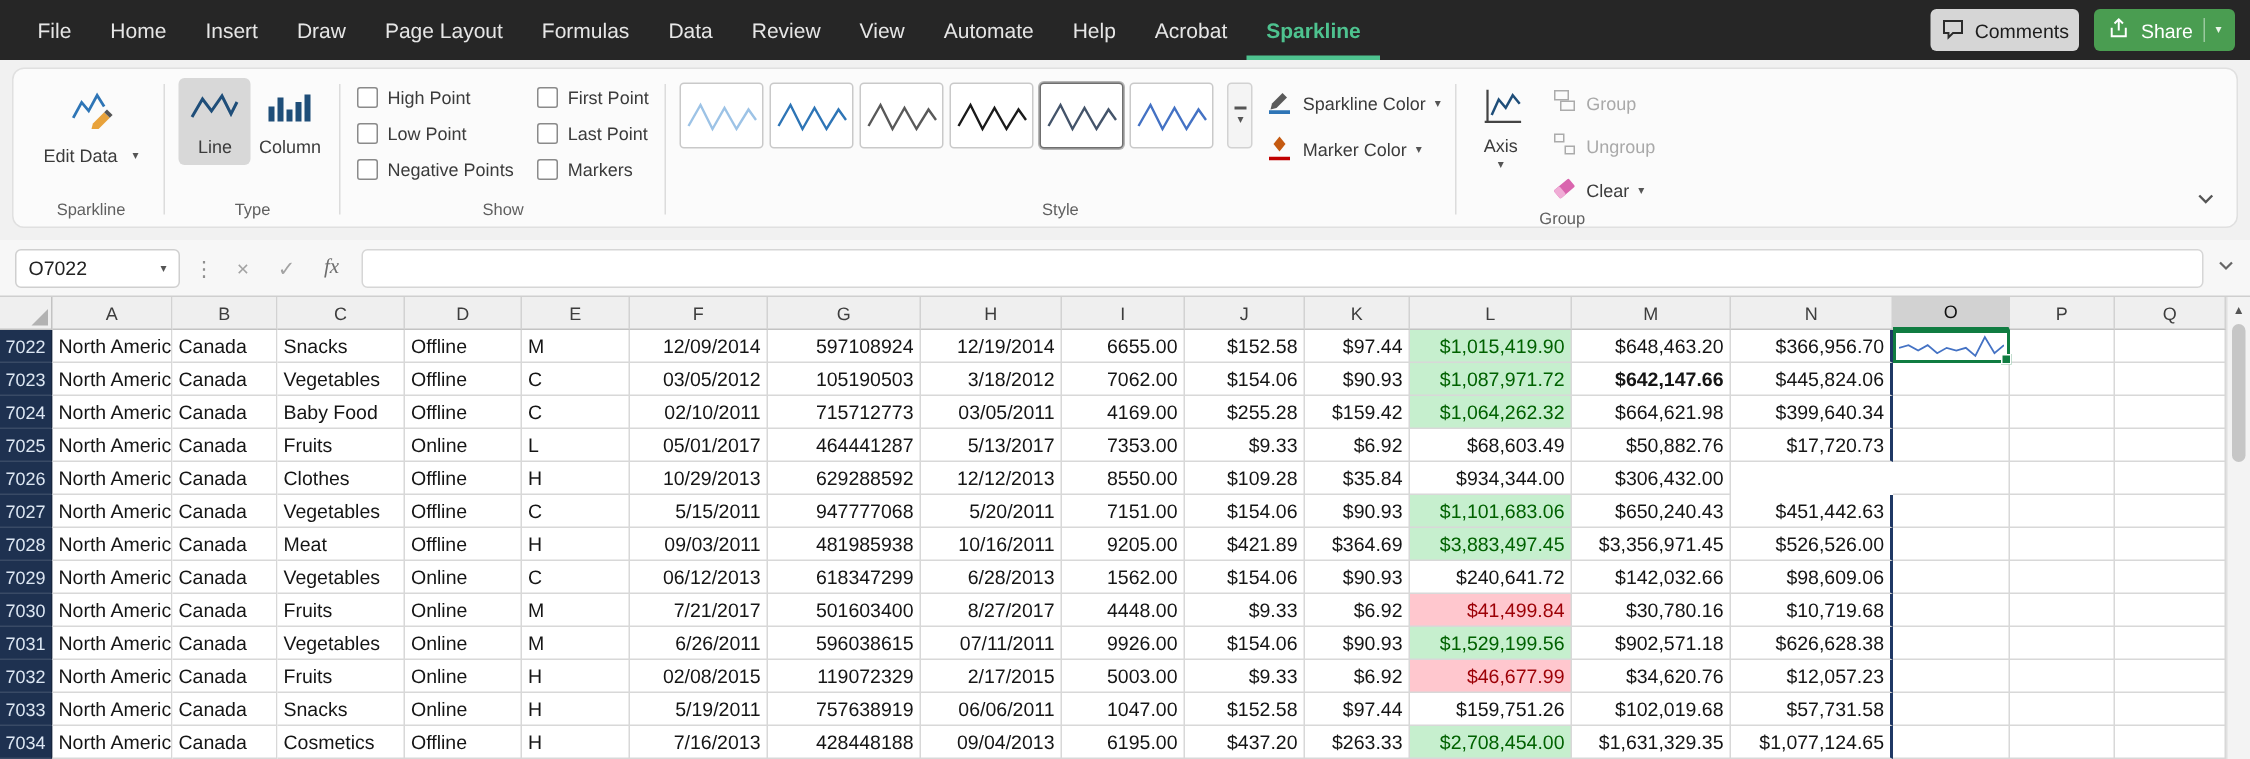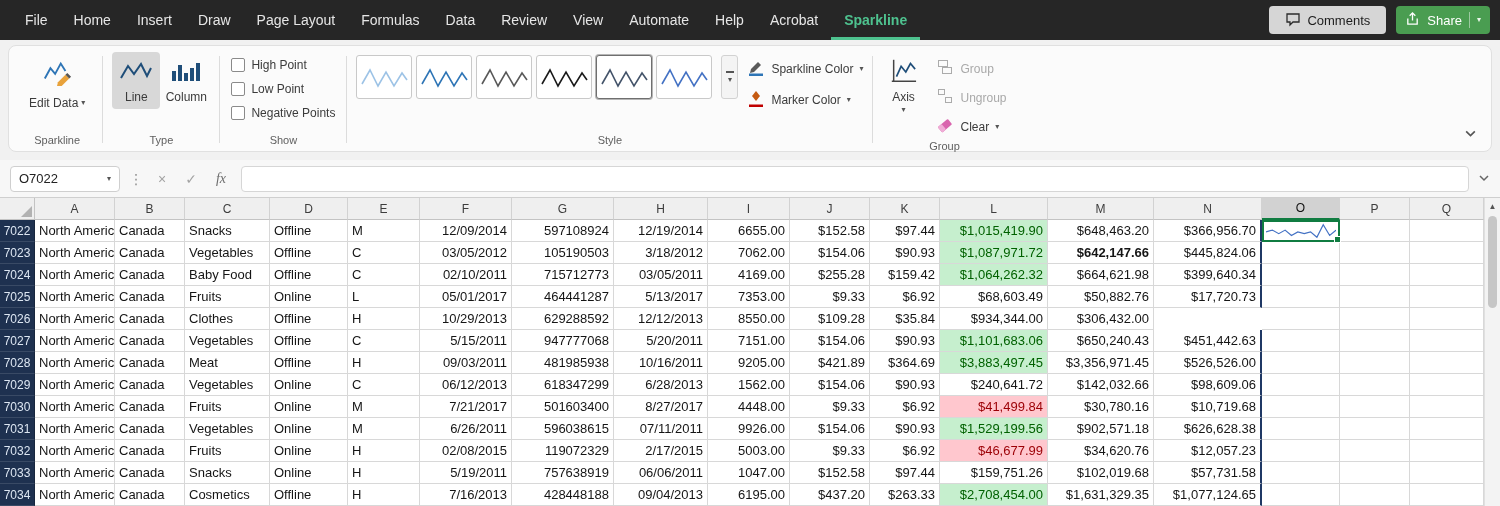--- a/index.html
+++ b/index.html
@@ -4,34 +4,34 @@
 <style>
   *{margin:0;padding:0;box-sizing:border-box;}
   html,body{width:1500px;height:506px;overflow:hidden;background:#fff;font-family:"Liberation Sans",sans-serif;}
 
   
   .menubar{height:40px;background:var(--menubar_bg);display:flex;align-items:center;padding:0 10px 0 12px;}
   .menu-tabs{display:flex;height:100%;}
   .menu-tab{height:100%;display:flex;align-items:center;padding:3px 13px 0;color:var(--tab_text);font-size:14px;border-bottom:3px solid transparent;white-space:nowrap;}
   .menu-tab.active{color:var(--tab_active);border-bottom-color:var(--tab_active);font-weight:bold;}
   .menubar-right{margin-left:auto;display:flex;align-items:center;gap:10px;}
-  .comments-btn{background:var(--comments_bg);height:28px;border-radius:4px;display:flex;align-items:center;gap:6px;padding:0 16px;font-size:13px;color:#1d1d1d;}
+  .comments-btn{background:var(--comments_bg);height:28px;border-radius:4px;display:flex;align-items:center;gap:6px;padding:0 7px;font-size:13px;color:#1d1d1d;}
   .share-btn{background:var(--share_green);height:28px;border-radius:4px;display:flex;align-items:center;gap:7px;padding:0 9px;font-size:13px;color:#fff;}
   .share-divider{width:1px;height:16px;background:rgba(255,255,255,.45);}
   .chev{font-size:8px;color:#555;line-height:1;}
   .share-btn .chev{color:#eaf6ea;}
 
   
   .ribbon{height:120px;background:var(--ribbon_bg);padding:5px 8px 8px;}
   .ribbon-panel{position:relative;height:100%;background:var(--panel_bg);border:1px solid var(--panel_border);border-radius:8px;display:flex;align-items:stretch;padding:6px 20px 2px 12px;}
   .rgroup{display:flex;flex-direction:column;align-items:center;}
   .rgroup-label{margin-top:auto;font-size:11px;color:#606060;text-align:center;padding:3px 2px 3px;white-space:nowrap;}
   .rsep{width:1px;background:#dcdcdc;margin:4px 9px 6px;}
   .big-btn{display:flex;flex-direction:column;align-items:center;gap:5px;padding:5px 8px 2px;border-radius:4px;}
-  .btn-caption{font-size:12px;color:#3b3b3b;display:flex;align-items:center;gap:3px;white-space:nowrap;}
+  .btn-caption{font-size:12px;color:#3b3b3b;display:flex;align-items:center;gap:10px;white-space:nowrap;}
   .type-buttons{display:flex;gap:2px;align-items:flex-start;}
   .type-btn{width:48px;display:flex;flex-direction:column;align-items:center;gap:4px;padding:7px 2px 4px;border-radius:4px;}
   .type-btn.selected{background:#d8d8d8;}
   .type-btn .btn-label{font-size:12px;color:#3b3b3b;text-align:center;line-height:1.15;}
   .show-cols{display:flex;gap:16px;padding:6px 2px 0;}
   .show-col{display:flex;flex-direction:column;gap:10px;}
   .checkbox-row{display:flex;align-items:center;gap:6px;font-size:12px;color:#3b3b3b;white-space:nowrap;}
   .checkbox{width:14px;height:14px;border:1px solid #8a8a8a;background:#fff;border-radius:2px;flex:0 0 auto;}
   .style-flex{display:flex;align-items:flex-start;gap:9px;padding-top:3px;}
   .style-gallery{display:flex;gap:4px;}
@@ -172,20 +172,34 @@
             </div>
             <div class="checkbox-row">
               <span class="checkbox"></span>
               <span>Low Point</span>
             </div>
             <div class="checkbox-row">
               <span class="checkbox"></span>
               <span>Negative Points</span>
             </div>
           </div>
+        <div class="show-col">
+            <div class="checkbox-row">
+              <span class="checkbox"></span>
+              <span>First Point</span>
+            </div>
+            <div class="checkbox-row">
+              <span class="checkbox"></span>
+              <span>Last Point</span>
+            </div>
+            <div class="checkbox-row">
+              <span class="checkbox"></span>
+              <span>Markers</span>
+            </div>
+          </div>
       </div>
       <div class="rgroup-label">Show</div>
     </div>
 
     <div class="rsep"></div>
 
     <div class="rgroup">
       <div class="style-flex">
         <div class="style-gallery">
             <div class="style-thumb">

